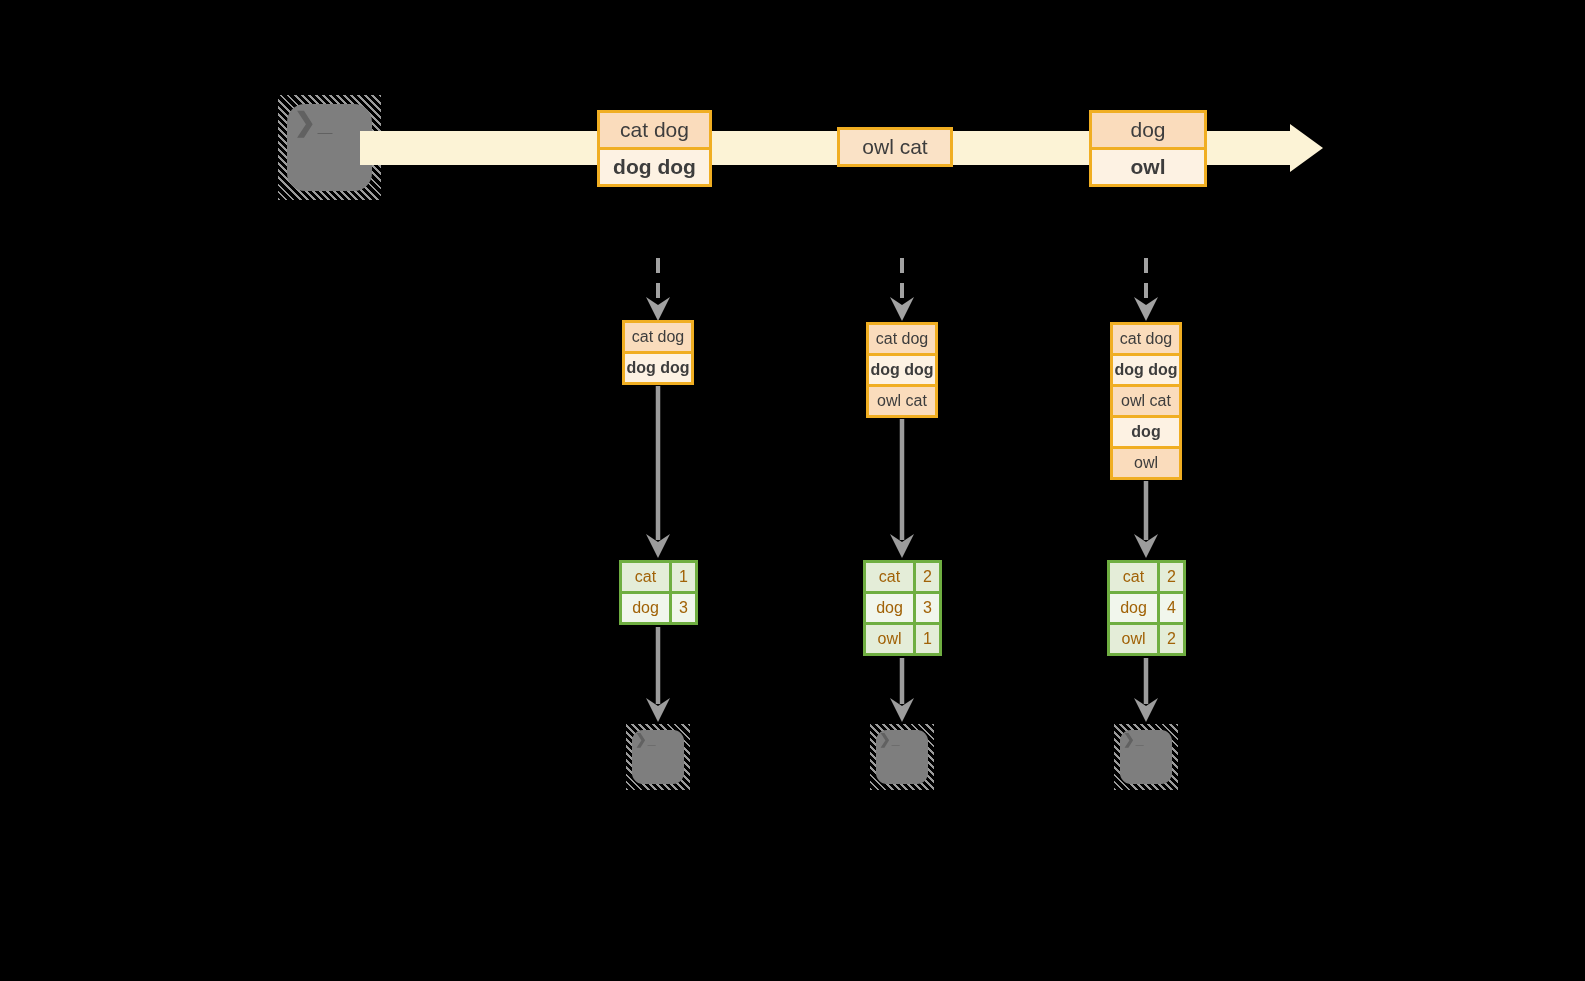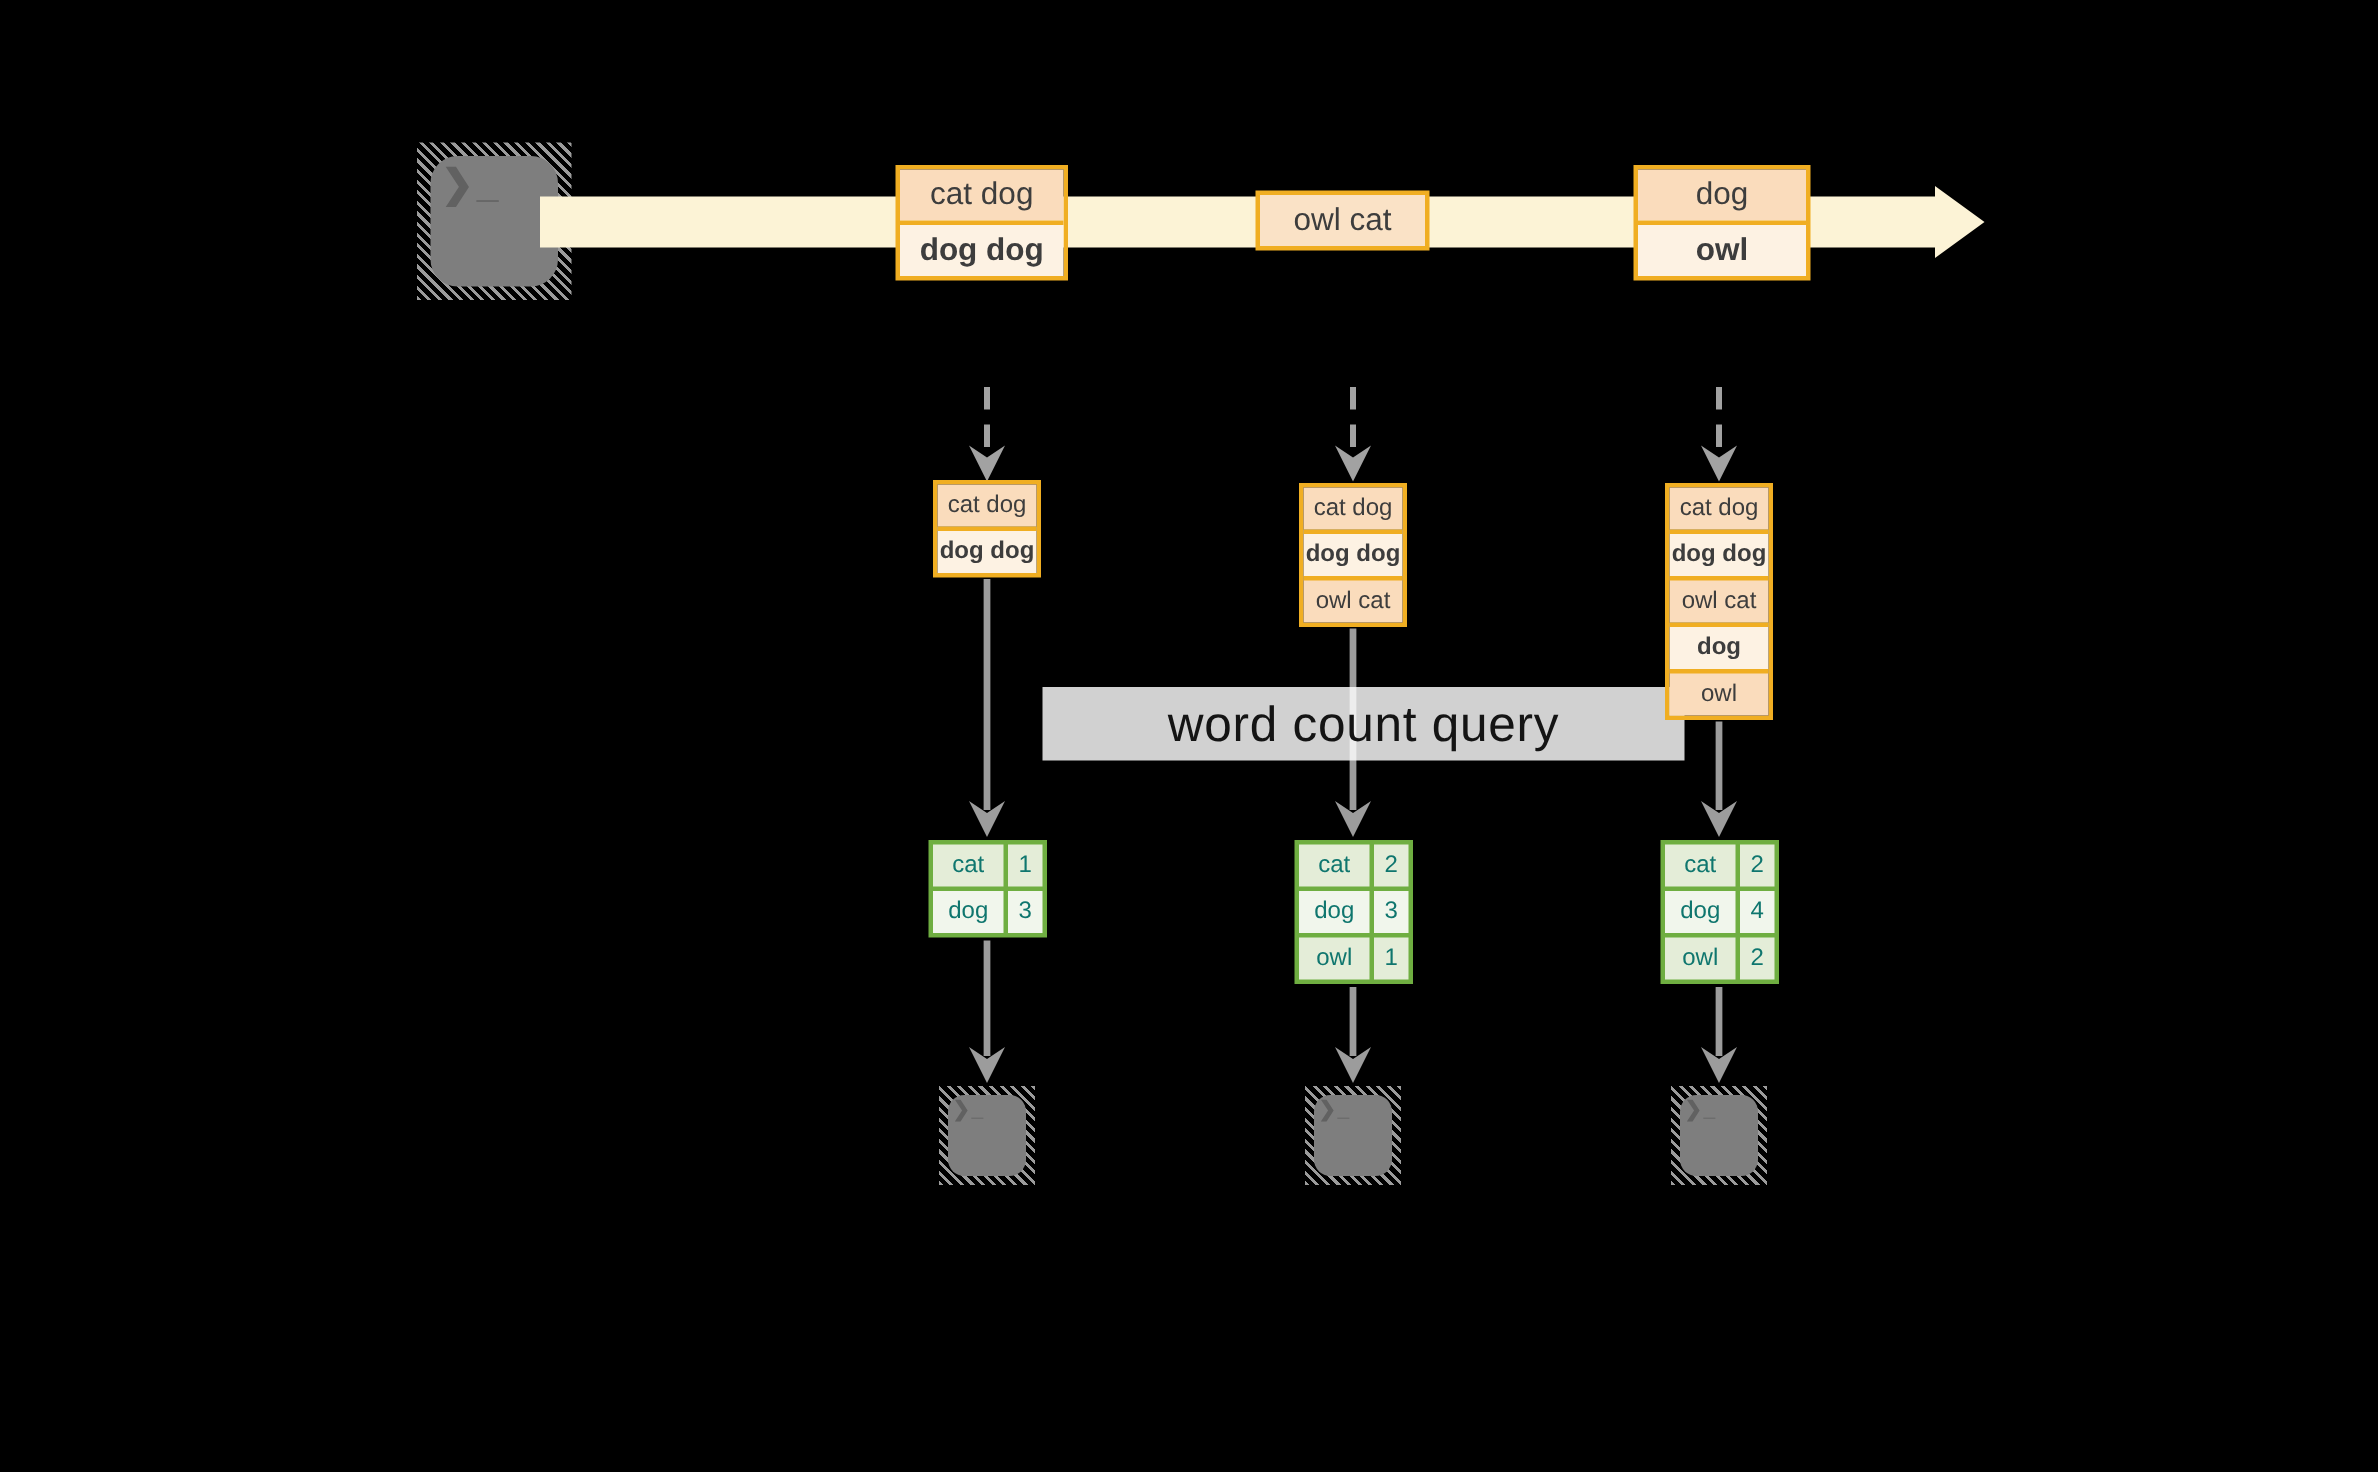--- a/index.html
+++ b/index.html
@@ -25,21 +25,21 @@
   .ebox-row + .ebox-row{border-top:3px solid var(--gold,#F0AE22);}
   
   .stack{position:absolute;border:3px solid var(--gold,#F0AE22);width:66px;z-index:5;}
   .stack-row{height:28px;line-height:28px;text-align:center;font-size:16px;color:var(--text_dark,#3D3D3D);}
   .stack-row + .stack-row{border-top:3px solid var(--gold,#F0AE22);}
   .fill-a{background:var(--peach,#FADCBC);}
   .fill-b{background:var(--cream,#FDF2E3);font-weight:bold;}
   .fill-m{background:var(--mid_peach,#FAE2C6);}
   
   .gtable{position:absolute;background:var(--green,#6FAE41);padding:3px;display:grid;grid-template-columns:47px 23px;gap:3px;z-index:5;}
-  .gcell{height:28px;line-height:28px;text-align:center;font-size:16px;color:#0f766e;}
+  .gcell{height:28px;line-height:28px;text-align:center;font-size:16px;color:#a16207;}
   .grow-a{background:var(--green_cell,#E4EDD8);}
   .grow-b{background:var(--green_cell_light,#F1F6EC);}
   
   .banner{position:absolute;left:695px;top:458px;width:428px;height:49px;background:rgba(255,255,255,0.82);z-index:4;
     text-align:center;line-height:50px;font-size:33px;font-weight:300;color:#141414;letter-spacing:0.5px;}
   
   .arrows{position:absolute;left:0;top:0;z-index:3;}
   .arrow-line{stroke:var(--arrow_gray,#9C9C9C);stroke-width:4.5;fill:none;}
   .arrow-line-dashed{stroke:#A2A2A2;stroke-width:4;fill:none;stroke-dasharray:15 10;}
   .arrow-head{fill:var(--arrow_gray,#9C9C9C);stroke:none;}
@@ -105,21 +105,20 @@
     <g>
       <path class="arrow-line" d="M902 658 L902 704"></path>
       <path class="arrow-head" d="M890 698 L902 722 L914 698 L902 706 Z"></path>
     </g>
     <g>
       <path class="arrow-line" d="M1146 658 L1146 704"></path>
       <path class="arrow-head" d="M1134 698 L1146 722 L1158 698 L1146 706 Z"></path>
     </g>
   </svg>
 
-  <div class="banner">word count query</div>
 
   <div class="stack" style="left:622px;top:320px;">
     <div class="stack-row fill-a">cat dog</div>
     <div class="stack-row fill-b">dog dog</div>
   </div>
   <div class="stack" style="left:866px;top:322px;">
     <div class="stack-row fill-a">cat dog</div>
     <div class="stack-row fill-b">dog dog</div>
     <div class="stack-row fill-a">owl cat</div>
   </div>

